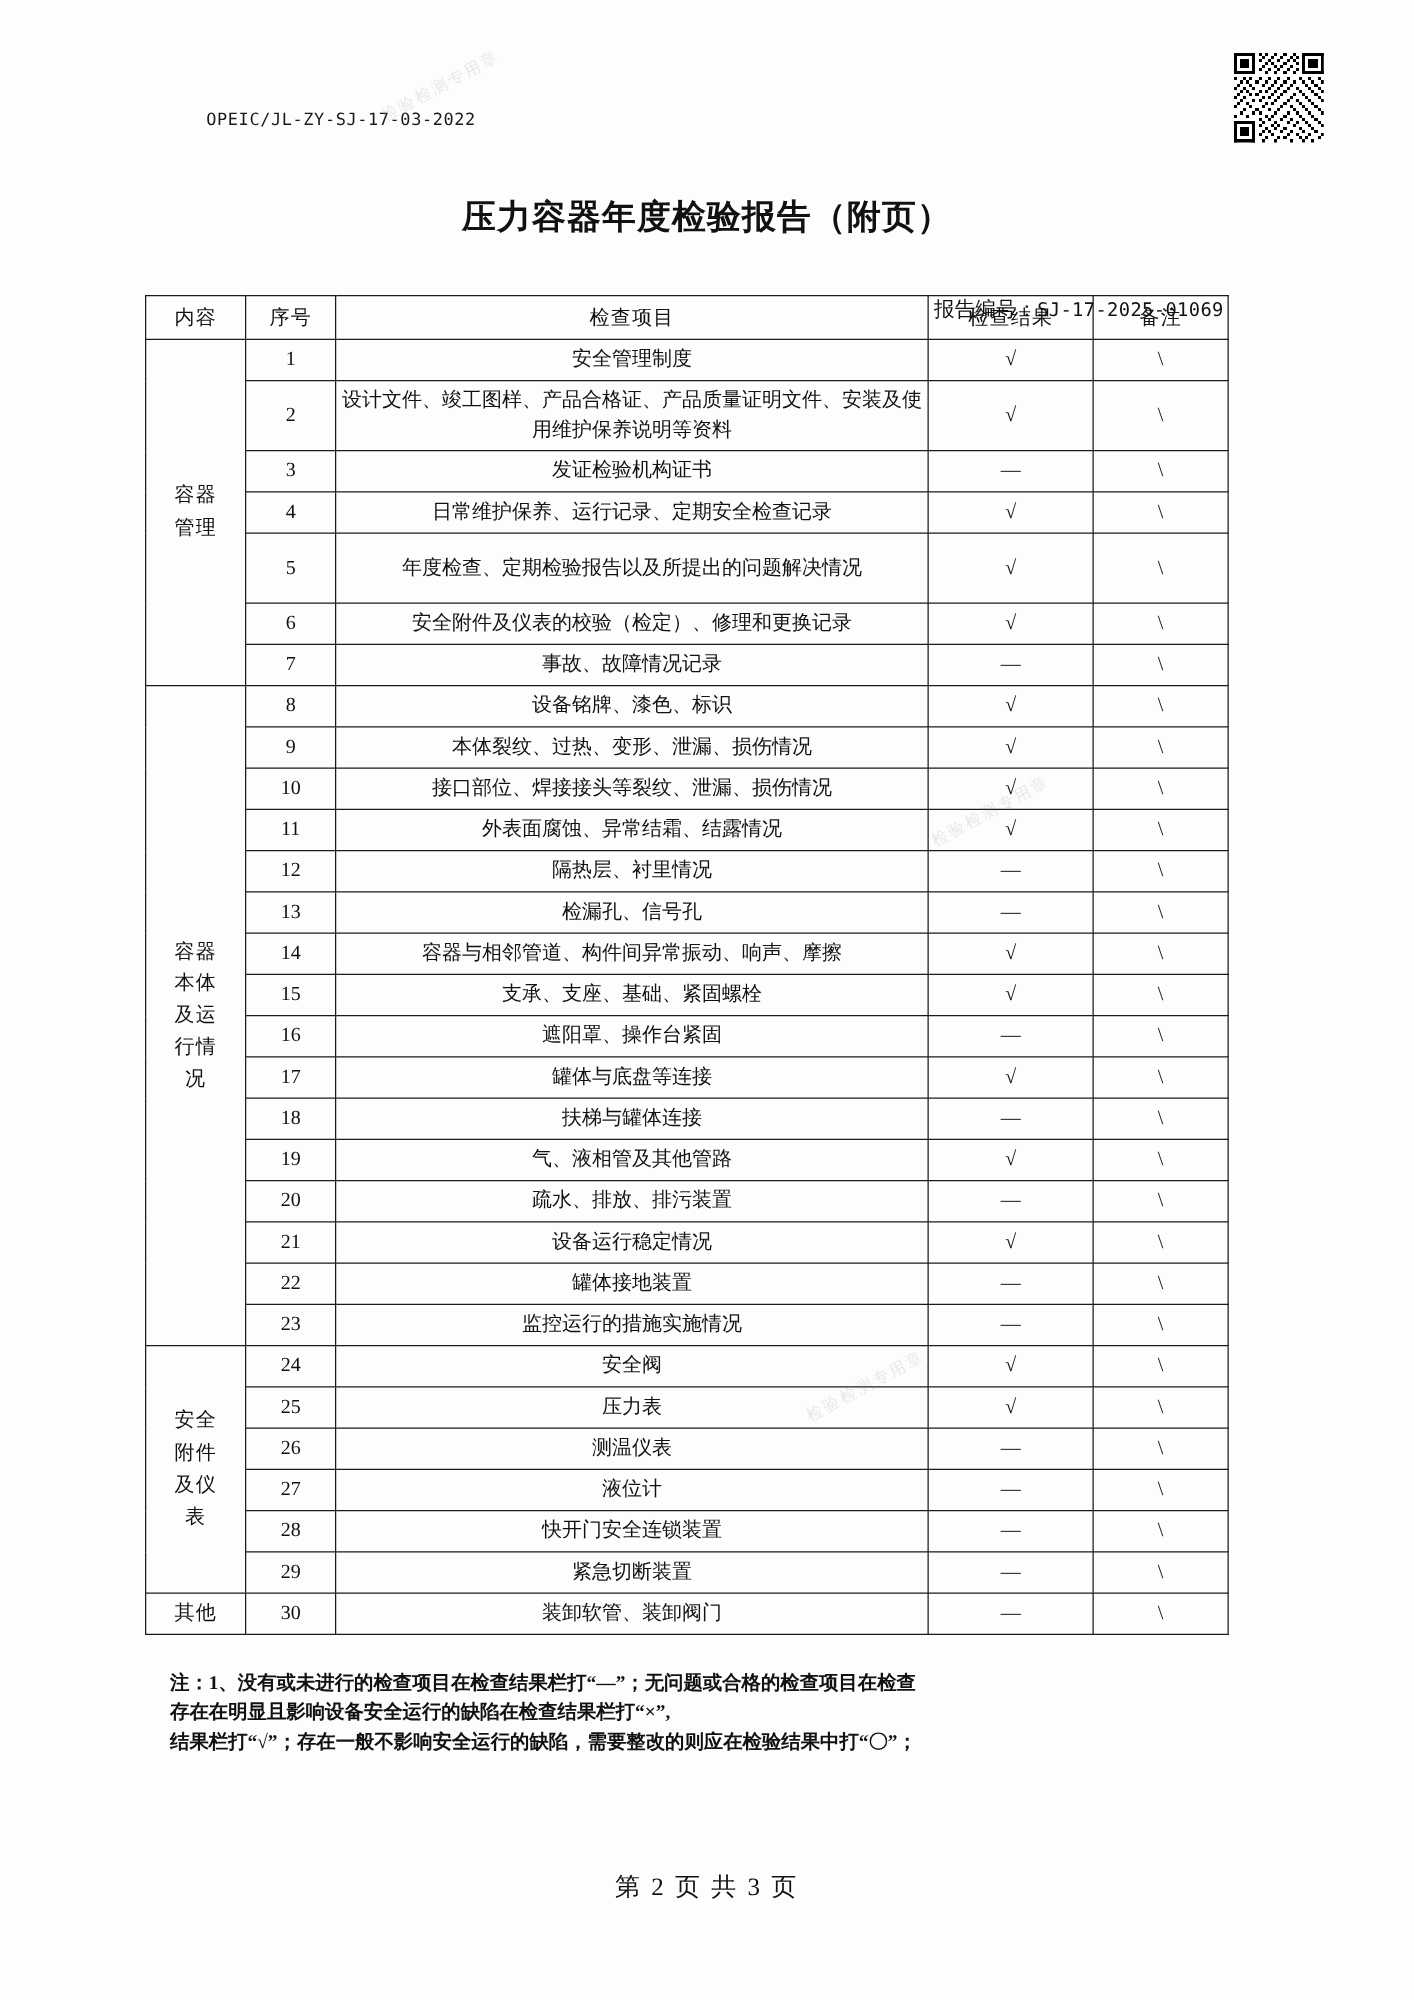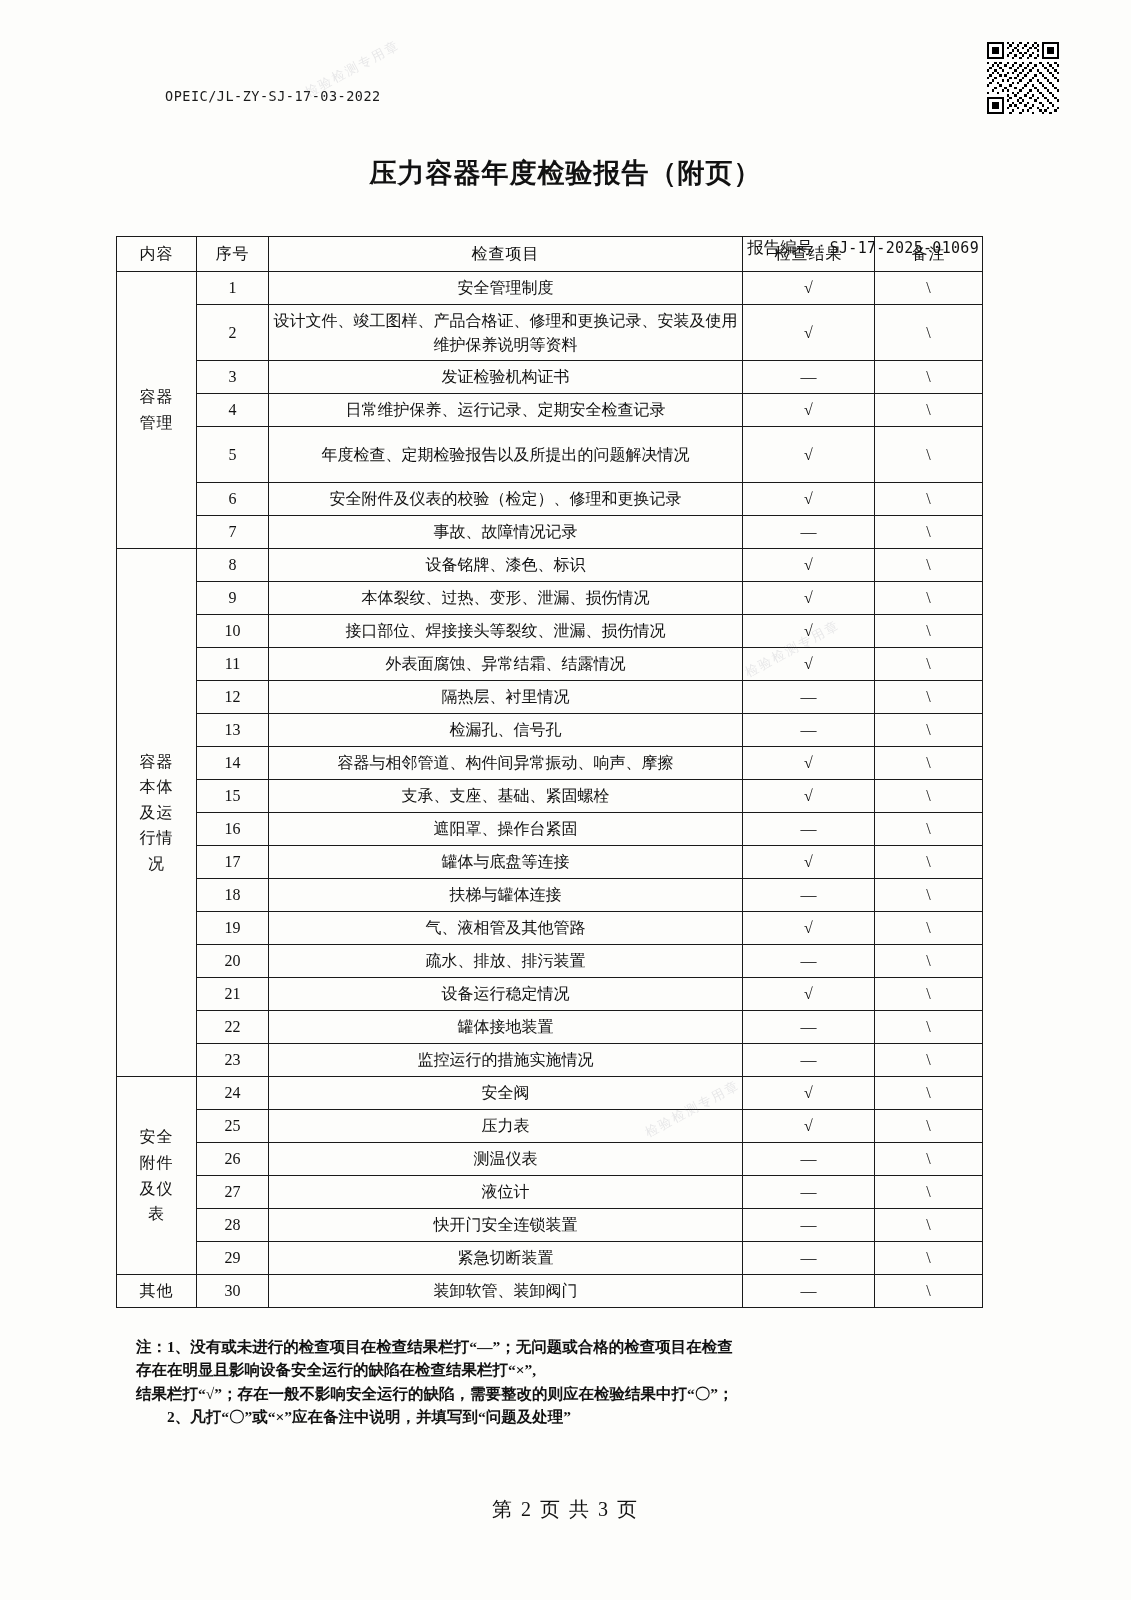--- a/index.html
+++ b/index.html
@@ -396,21 +396,21 @@
     <tbody id="tbody">
         <tr>
           <td class="c-content" rowspan="7">容器<br>管理</td>
           <td class="c-no">1</td>
           <td class="c-item">安全管理制度</td>
           <td class="c-result">√</td>
           <td class="c-remark">\</td>
         </tr>
         <tr class="tall">
           <td class="c-no">2</td>
-          <td class="c-item">设计文件、竣工图样、产品合格证、修理和更换记录、安装及使用维护保养说明等资料</td>
+          <td class="c-item">设计文件、竣工图样、产品合格证、产品质量证明文件、安装及使用维护保养说明等资料</td>
           <td class="c-result">√</td>
           <td class="c-remark">\</td>
         </tr>
         <tr>
           <td class="c-no">3</td>
           <td class="c-item">发证检验机构证书</td>
           <td class="c-result">—</td>
           <td class="c-remark">\</td>
         </tr>
         <tr>
@@ -578,21 +578,20 @@
           <td class="c-result">—</td>
           <td class="c-remark">\</td>
         </tr>
       </tbody>
   </table>
 
   <div class="notes">
     <p>注：1、没有或未进行的检查项目在检查结果栏打“—”；无问题或合格的检查项目在检查</p>
     <p>存在在明显且影响设备安全运行的缺陷在检查结果栏打“×”,</p>
     <p>结果栏打“√”；存在一般不影响安全运行的缺陷，需要整改的则应在检验结果中打“〇”；</p>
-    <p class="indent">2、凡打“〇”或“×”应在备注中说明，并填写到“问题及处理”</p>
   </div>
 
   <div class="footer">第 2 页 共 3 页</div>
 
   <div class="wm" style="left:300px; top:60px;">检验检测专用章</div>
   <div class="wm" style="left:740px; top:640px;">检验检测专用章</div>
   <div class="wm" style="left:640px; top:1100px;">检验检测专用章</div>
 </div>
 
 </body></html>

